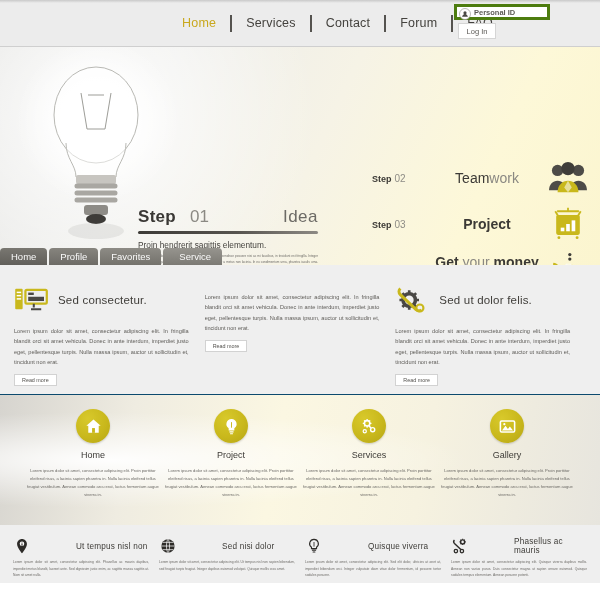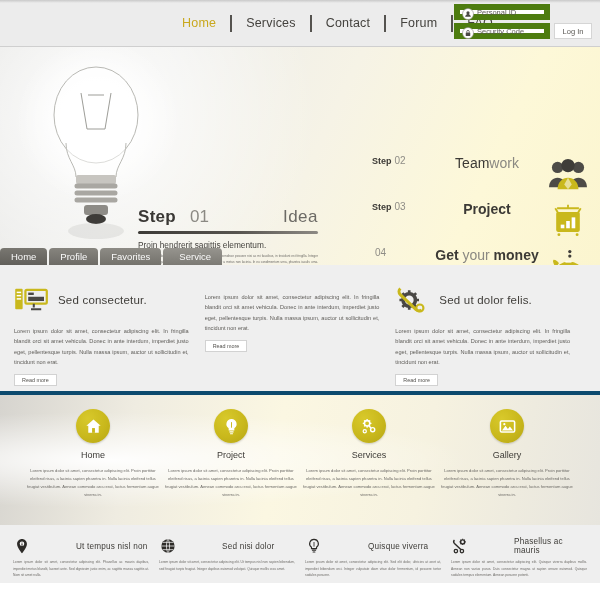--- a/index.html
+++ b/index.html
@@ -22,22 +22,22 @@
   .nav-item {
     font-size:12.5px; color:#44423e; padding:0 14px;
     letter-spacing:.2px; white-space:nowrap; cursor:pointer;
   }
   .nav-item.active { color:#c9a81e; }
   .nav-sep { width:2px; height:17px; background:#55534f; }
 
   .login-box { position:absolute; right:6px; top:4px; width:140px; }
   .login-row { display:flex; align-items:center; margin-bottom:3px; }
   .field {
-    background:#fff; border:6px solid #4d7c0f; height:16px; width:96px;
-    display:flex; align-items:center; padding-left:2px;
+    background:#fff; border:3px solid #4d7c0f; height:16px; width:96px;
+    display:flex; align-items:center; padding-left:2px;font-weight:bold;
   }
   .field.sec { width:96px; }
   .field-ico { width:12px; height:12px; flex:0 0 12px; margin-right:3px; }
   .field-txt { font-size:7.5px; color:#5b5955; white-space:nowrap; }
   .login-btn {
     margin-left:4px; background:#fff; border:1px solid #d5d5d5;
     height:16px; min-width:38px; font-size:7.5px; color:#5b5955;
     display:flex; align-items:center; justify-content:center; cursor:pointer;
   }
 
@@ -61,21 +61,21 @@
   .s1-right { font-size:17px; color:#6c6a65; letter-spacing:.5px;text-align:center; }
   .s1-rule {
     height:3px; margin-top:4px;
     background:linear-gradient(90deg,#3d3b37 0%,#57544f 55%,#8d8a84 100%);
     border-radius:2px;
   }
   .s1-sub { font-size:8.3px; color:#45433f; margin-top:6px; }
   .s1-body { font-size:3.1px; color:#6d6b67; line-height:1.95; margin-top:3px; text-align:justify; }
 
   .steps { position:absolute; left:372px; top:108px; width:218px; }
-  .step-row { display:flex; height:46px; }
+  .step-row { display:flex; align-items:center; height:46px; }
   .step-lbl { width:56px; font-size:9px; font-weight:bold; color:#3c3a36; }
   .step-lbl .n { font-weight:normal; color:#8e8c86; margin-left:3px; font-size:10px; }
   .step-title { flex:1; text-align:center; font-size:14px; color:#3c3a36; }
   .step-title .lt { color:#8a8882; font-weight:normal; }
   .step-title b { font-weight:bold; }
   .step-ico { width:44px; height:40px; flex:0 0 44px; display:flex; align-items:center; justify-content:center; }
 
   
   .tabstrip { position:absolute; left:0; bottom:0; display:flex; height:17px; align-items:flex-end; }
   .tab {
@@ -84,21 +84,22 @@
     border-radius:4px 4px 0 0; cursor:pointer;
     background:linear-gradient(180deg,#797771 0%,#615f5a 100%);
   }
   .tab.t2 { background:linear-gradient(180deg,#86847e 0%,#6d6b66 100%); }
   .tab.t3 { background:linear-gradient(180deg,#8d8b85 0%,#74726c 100%); }
   .tab.t4 { background:linear-gradient(180deg,#96948e 0%,#7c7a74 100%);padding-left:16px; }
 
   
   .features {
     height:130px; background:#efefef; display:flex; padding:18px 14px 0 14px;
-    border-bottom:4px solid #0c4a6e;
+    border-bottom:1px solid #0c4a6e;
+    justify-content:flex-end;
   }
   .feat { flex:1; padding-right:16px; }
   .feat-head { display:flex; align-items:center; height:34px; }
   .feat-ico { width:36px; height:30px; flex:0 0 36px; display:flex; align-items:center; }
   .feat-title { font-size:11.5px; color:#3f3d39; margin-left:8px; letter-spacing:.2px; }
   .feat-body { font-size:5.6px; color:#5e5c58; line-height:1.85; margin-top:9px; text-align:justify; }
   .readmore {
     margin-top:7px; display:inline-flex; align-items:center; justify-content:center;
     background:#fff; border:1px solid #d2d2d2; height:12px; padding:0 7px;
     font-size:5.4px; color:#55534f; cursor:pointer;
@@ -159,30 +160,20 @@
           <span class="field-ico">
             <svg viewBox="0 0 24 24" width="12" height="12">
                 <circle cx="12" cy="12" r="11" fill="#fff" stroke="#8a8884" stroke-width="1.2"></circle>
                 <path d="M12 6.5a3.2 3.2 0 013.2 3.2c0 1.3-.7 2.4-1.8 2.9 2.4.7 4.1 2.6 4.4 4.9H6.2c.3-2.3 2-4.2 4.4-4.9-1.1-.5-1.8-1.6-1.8-2.9A3.2 3.2 0 0112 6.5z" fill="#4a4845"></path>
               </svg>
           </span>
           <span class="field-txt">Personal ID</span>
         </div>
       </div>
       <div class="login-row">
-        <div class="field sec">
-          <span class="field-ico">
-            <svg viewBox="0 0 24 24" width="12" height="12">
-                <circle cx="12" cy="12" r="11" fill="#fff" stroke="#8a8884" stroke-width="1.2"></circle>
-                <rect x="7.5" y="11" width="9" height="7" rx="1.2" fill="#4a4845"></rect>
-                <path d="M9.5 11V9.3a2.5 2.5 0 015 0V11" fill="none" stroke="#4a4845" stroke-width="1.5"></path>
-              </svg>
-          </span>
-          <span class="field-txt">Security Code</span>
-        </div>
         <div class="login-btn">Log In</div>
       </div>
     </div>
   </div>
 
   <div class="hero">
 
     <div class="bulb">
       <div class="bulb-glow"></div>
       <svg viewBox="0 0 120 200" width="120" height="200" style="position:relative">

